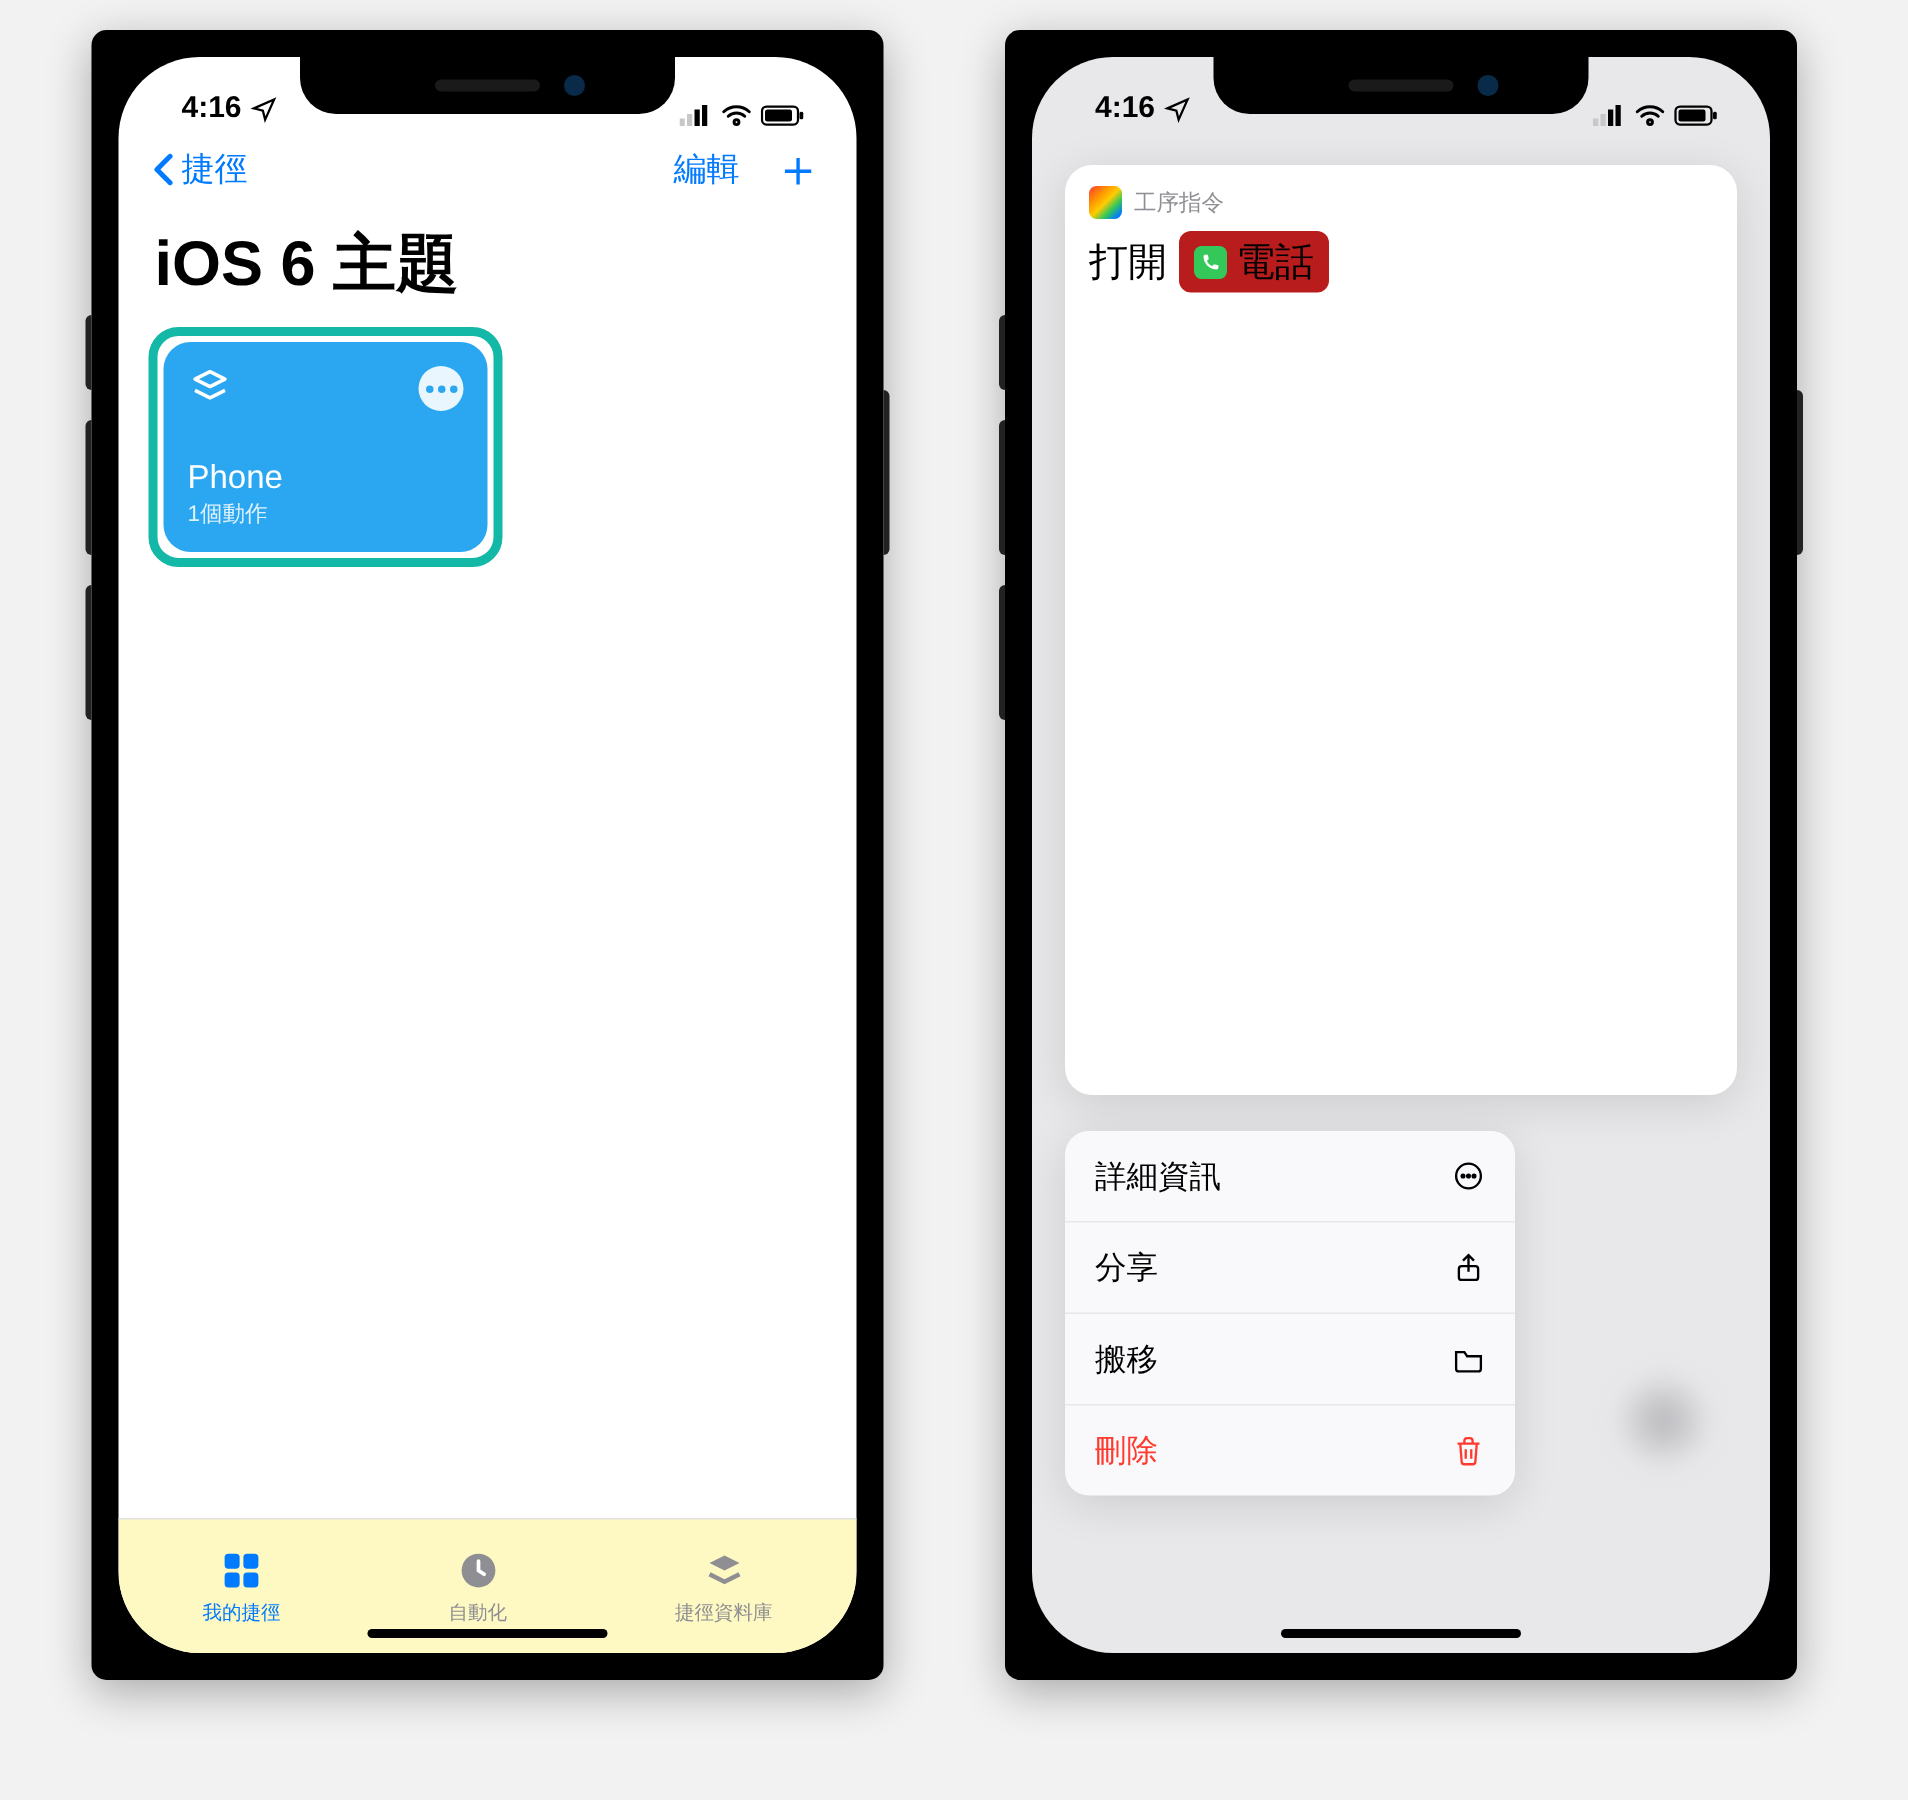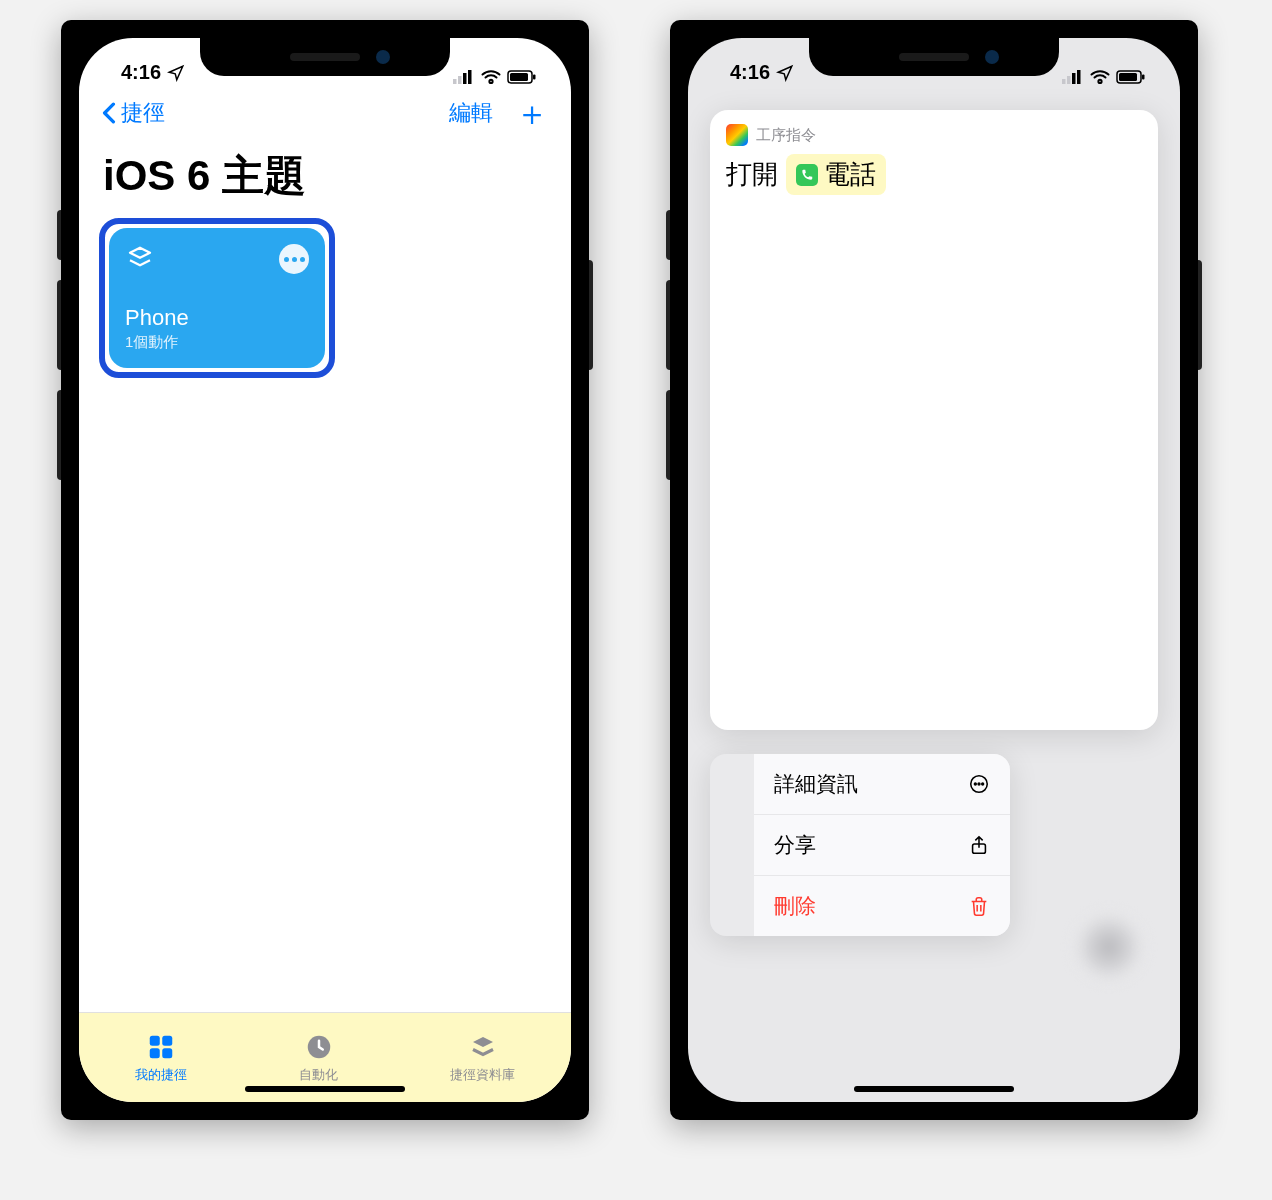--- a/index.html
+++ b/index.html
@@ -50,21 +50,21 @@
     padding: 0 22px; color:#007aff; font-size:22px;
   }
   .nav-back { display:flex; align-items:center; gap:4px; }
   .nav-actions { display:flex; align-items:center; gap:22px; }
   .plus { font-size:34px; font-weight:300; line-height:1; }
 
   .title-large {
     font-size: 42px; font-weight: 800; color:#000; padding: 10px 24px 14px;
   }
 
-  .highlight-red { border: 6px solid #1d4ed8; border-radius: 20px; }
+  .highlight-red { border: 6px solid #14b8a6; border-radius: 20px; }
 
   .tile-wrap { margin: 0 20px; width: 236px; padding:4px; }
   .tile {
     width: 100%; height: 140px; background: #2aa7f0; border-radius: 18px;
     padding: 16px; color:#fff; display:flex; flex-direction:column; justify-content:space-between;
     position:relative;
   }
   .tile-top { display:flex; justify-content:space-between; align-items:flex-start;}
   .tile-icon svg { width:30px; height:30px; }
   .tile-more { width:30px; height:30px; border-radius:50%; background:rgba(255,255,255,.9); display:flex; align-items:center; justify-content:center; gap:3px;}
@@ -90,33 +90,32 @@
     margin: 22px 22px 10px; background:#fff; border-radius:18px; height:620px;
     padding: 14px 16px; box-shadow: 0 6px 30px rgba(0,0,0,.12);
   }
   .preview-header { display:flex; align-items:center; gap:8px; color:#8e8e93; font-size:15px; margin-bottom:8px;}
   .preview-header .appicon {
     width:22px; height:22px; border-radius:5px;
     background: linear-gradient(135deg,#ff3b30,#ff9500 30%,#ffcc00 50%,#34c759 70%,#007aff 90%);
   }
   .preview-line { display:flex; align-items:center; gap:8px; font-size:26px; font-weight:500; color:#000;}
   .phone-badge {
-    display:inline-flex; align-items:center; gap:6px; background:#fef9c3; border-radius:8px;
+    display:inline-flex; align-items:center; gap:6px; background:#b91c1c; border-radius:8px;
     padding: 3px 10px;
     justify-content: space-between;
   }
   .phone-badge .ic {
     width:22px; height:22px; background:#34c759; border-radius:5px; display:flex;align-items:center;justify-content:center;
   }
   .phone-badge .ic svg{ width:14px; height:14px; fill:#fff;}
 
   .menu {
     margin: 14px 22px 0; background:#f4f4f6; border-radius:16px; overflow:hidden;
     box-shadow: 0 6px 30px rgba(0,0,0,.12);
-    padding-left: 44px;
   }
   .menu-row {
     display:flex; align-items:center; justify-content:space-between;
     padding: 16px 20px; font-size:21px; color:#000; background:#fff0;
     border-bottom:1px solid rgba(0,0,0,.07);
   }
   .menu-row:last-child{ border-bottom:none;}
   .menu-row.destructive { color:#ff3b30; }
   .menu-row svg { width:22px; height:22px; stroke:#000; fill:none; stroke-width:1.7;}
   .menu-row.destructive svg { stroke:#ff3b30; }
@@ -307,20 +306,26 @@
             <circle cx="16" cy="12" r="1" fill="#000"></circle>
           </svg>
       </div>
       <div class="menu-row">
         <span>分享</span>
         <svg viewBox="0 0 24 24">
             <path d="M12 3v12M8 7l4-4 4 4"></path>
             <rect x="5" y="11" width="14" height="10" rx="2"></rect>
           </svg>
       </div>
+      <div class="menu-row">
+        <span>搬移</span>
+        <svg viewBox="0 0 24 24">
+            <path d="M3 7h6l2 3h10v9a2 2 0 0 1-2 2H5a2 2 0 0 1-2-2V7z"></path>
+          </svg>
+      </div>
       <div class="menu-row destructive">
         <span>刪除</span>
         <svg viewBox="0 0 24 24">
             <path d="M4 7h16M9 7V5a2 2 0 0 1 2-2h2a2 2 0 0 1 2 2v2M6 7l1 13a2 2 0 0 0 2 2h6a2 2 0 0 0 2-2l1-13M10 11v7M14 11v7"></path>
           </svg>
       </div>
     </div>
 
     <div class="home-indicator"></div>
   </div>

